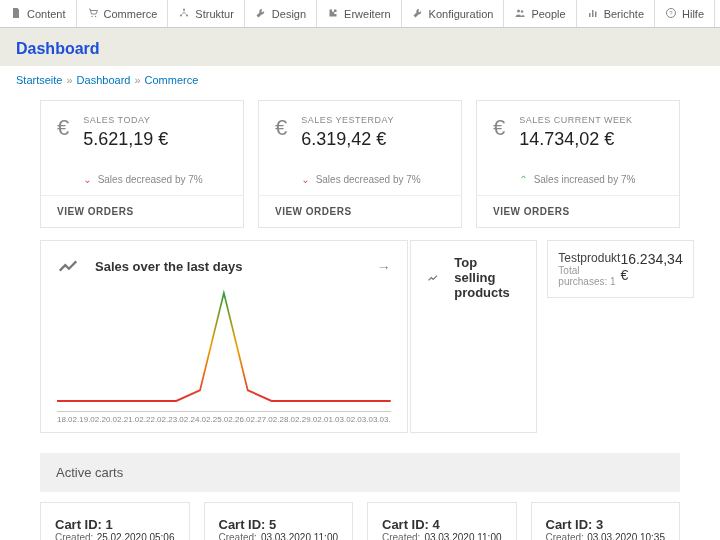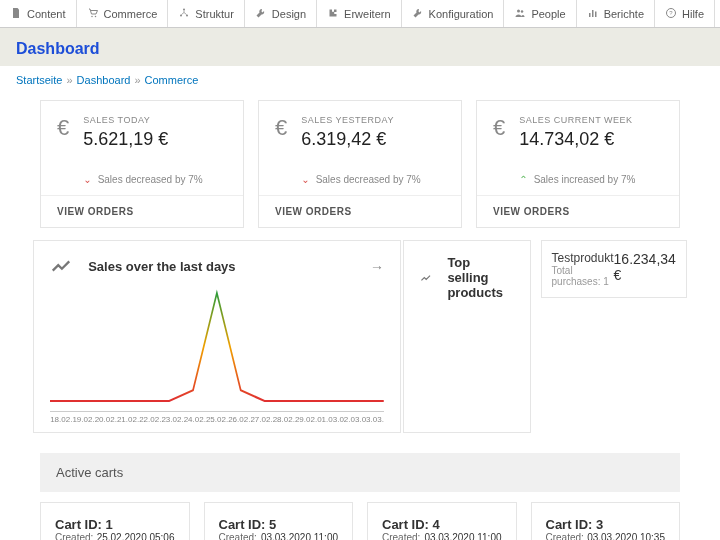--- a/index.html
+++ b/index.html
@@ -20,21 +20,21 @@
 .stat-card { flex: 1; border: 1px solid #e5e5e5; background: #fff; }
 .stat-body { display: flex; padding: 14px 16px 10px; gap: 14px; }
 .euro-icon { font-size: 22px; color: #888; }
 .stat-text .label { font-size: 9px; letter-spacing: 0.5px; color: #888; text-transform: uppercase; margin-bottom: 4px; }
 .stat-text .value { font-size: 18px; font-weight: 400; color: #222; margin-bottom: 24px; }
 .delta { font-size: 10px; color: #888; display: flex; align-items: center; gap: 6px; }
 .delta .arrow-down { color: #d9534f; }
 .delta .arrow-up { color: #5cb85c; }
 .card-footer { border-top: 1px solid #eee; padding: 10px 16px; font-size: 10px; letter-spacing: 0.5px; font-weight: bold; color: #555; cursor: pointer; }
 
-.mid-row { display: flex; gap: 2px; padding: 6px 40px; justify-content: center; }
+.mid-row { display: flex; gap: 2px; padding: 6px 40px; }
 .chart-card { flex: 2; border: 1px solid #e5e5e5; background: #fff; padding: 14px 16px 8px; position: relative; }
 .card-head { display: flex; align-items: center; gap: 16px; }
 .trend-icon { width: 22px; height: 22px; }
 .card-title { font-size: 13px; font-weight: bold; color: #333; }
 .chart-arrow { position: absolute; right: 16px; top: 16px; color: #888; font-size: 14px; cursor: pointer; }
 .chart-area { height: 120px; position: relative; margin-top: 10px; }
 .chart-xaxis { display: flex; justify-content: space-between; font-size: 8px; color: #888; margin-top: 4px; border-top: 1px solid #ccc; padding-top: 3px; }
 
 .products-col { flex: 1; display: flex; flex-direction: row; gap: 10px; }
 .products-card { border: 1px solid #e5e5e5; background: #fff; padding: 14px 16px; }

